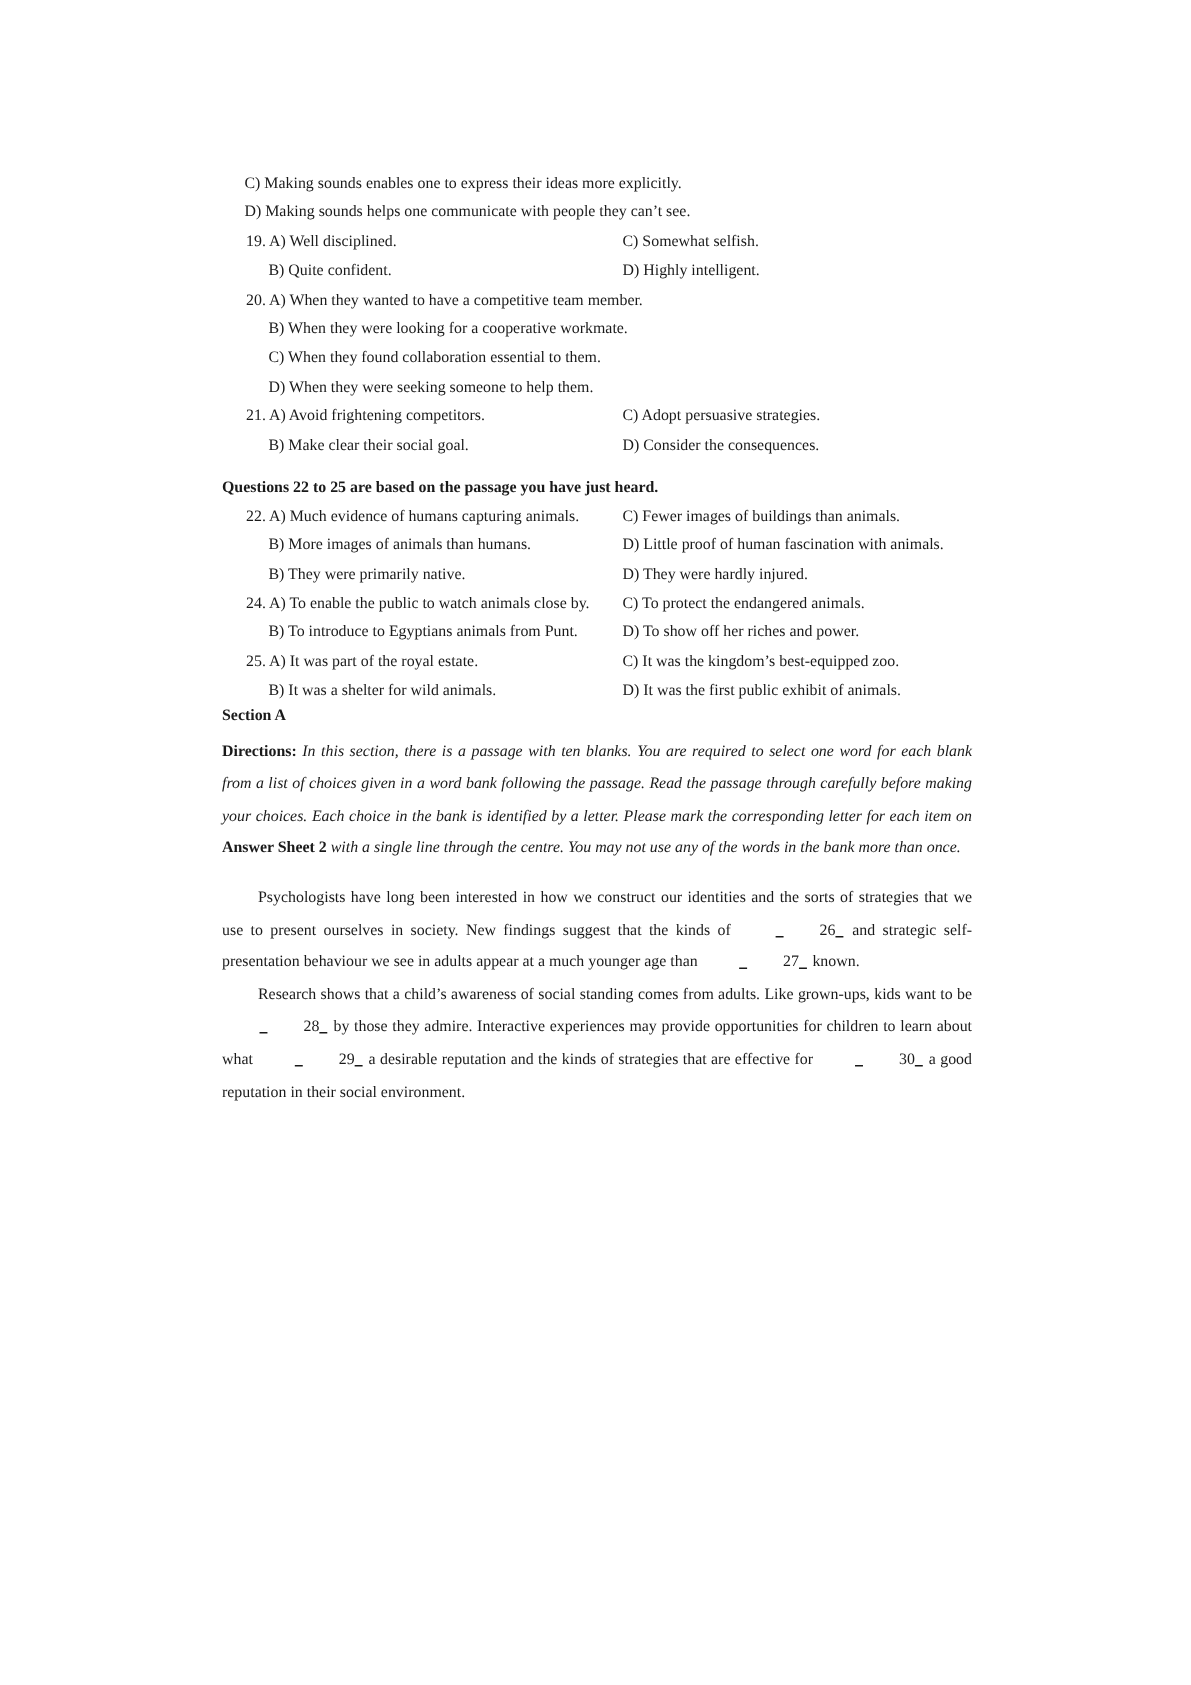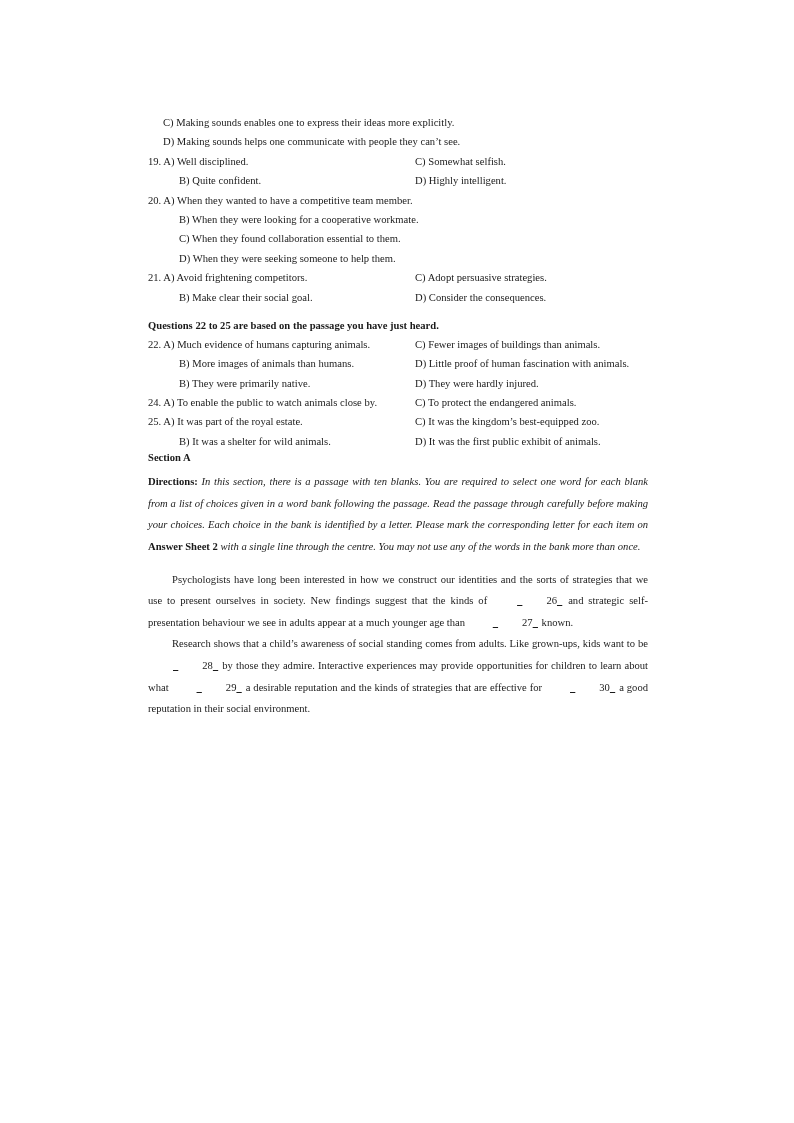--- a/index.html
+++ b/index.html
@@ -36,21 +36,21 @@
       margin-top: 9px;
       height: 19px;
     }
     .row {
       height: 19.4px;
       position: relative;
       white-space: nowrap;
     }
     .row .left {
       position: absolute;
-      left: 0;
+      left: 16px;
     }
     .row .left.ind {
       left: 31px;
     }
     .row .right {
       position: absolute;
       left: 267px;
     }
     .part-header {
       margin-top: 17px;
@@ -157,20 +157,24 @@
 
   <div class="row">
     <span class="left ind">B) They were primarily native.</span>
     <span class="right">D) They were hardly injured.</span>
   </div>
 
   <div class="row">
     <span class="left">24. A) To enable the public to watch animals close by.</span>
     <span class="right">C) To protect the endangered animals.</span>
   </div>
+  <div class="row">
+    <span class="left ind">B) To introduce to Egyptians animals from Punt.</span>
+    <span class="right">D) To show off her riches and power.</span>
+  </div>
 
   <div class="row">
     <span class="left">25. A) It was part of the royal estate.</span>
     <span class="right">C) It was the kingdom’s best-equipped zoo.</span>
   </div>
   <div class="row">
     <span class="left ind">B) It was a shelter for wild animals.</span>
     <span class="right">D) It was the first public exhibit of animals.</span>
   </div>
 

